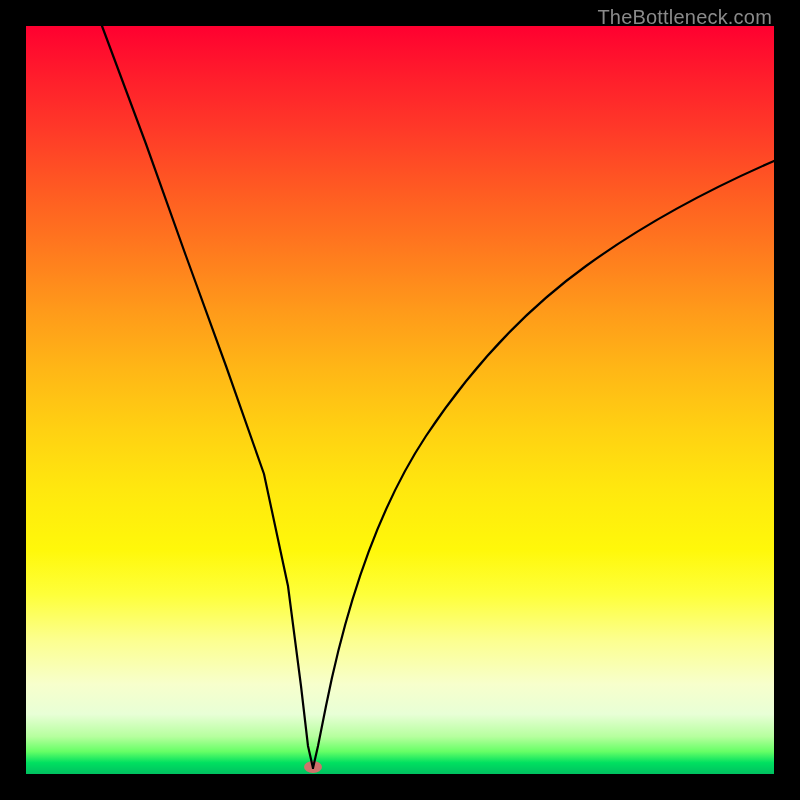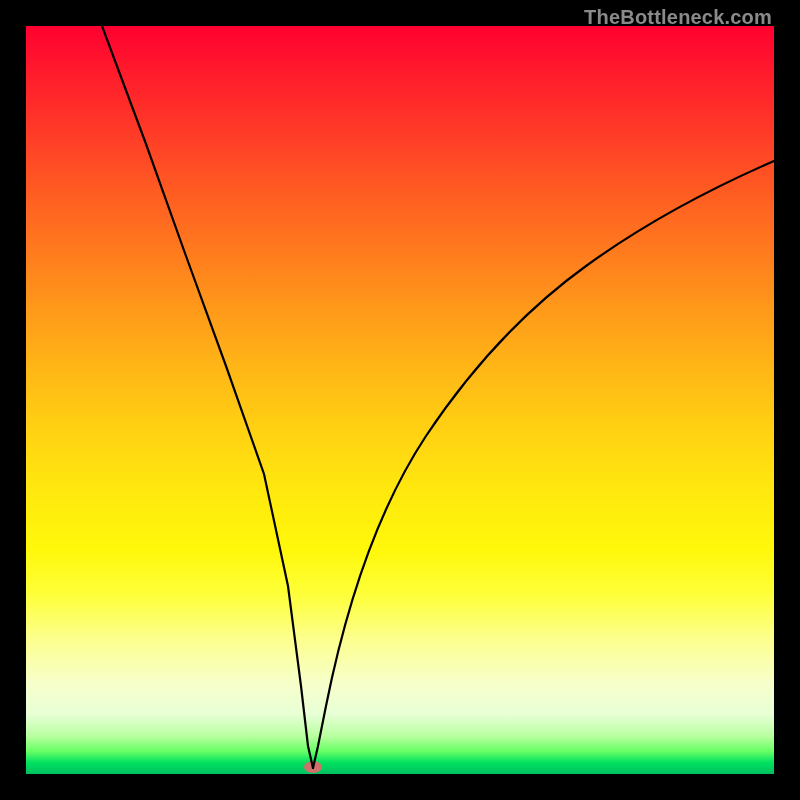--- a/index.html
+++ b/index.html
@@ -37,21 +37,21 @@
       #00e060 98.5%,
       #00c060 100%
     );
   }
   .watermark {
     position: absolute;
     top: 6px;
     right: 28px;
     color: #8a8a8a;
     font-size: 20px;
-    font-weight: 700;
+    font-weight: 400;
     letter-spacing: 0.2px;
     user-select: none;
   }
   .dot-marker {
     position: absolute;
     width: 18px;
     height: 12px;
     border-radius: 50% / 50%;
     background: #cf716b;
     left: 278px;

